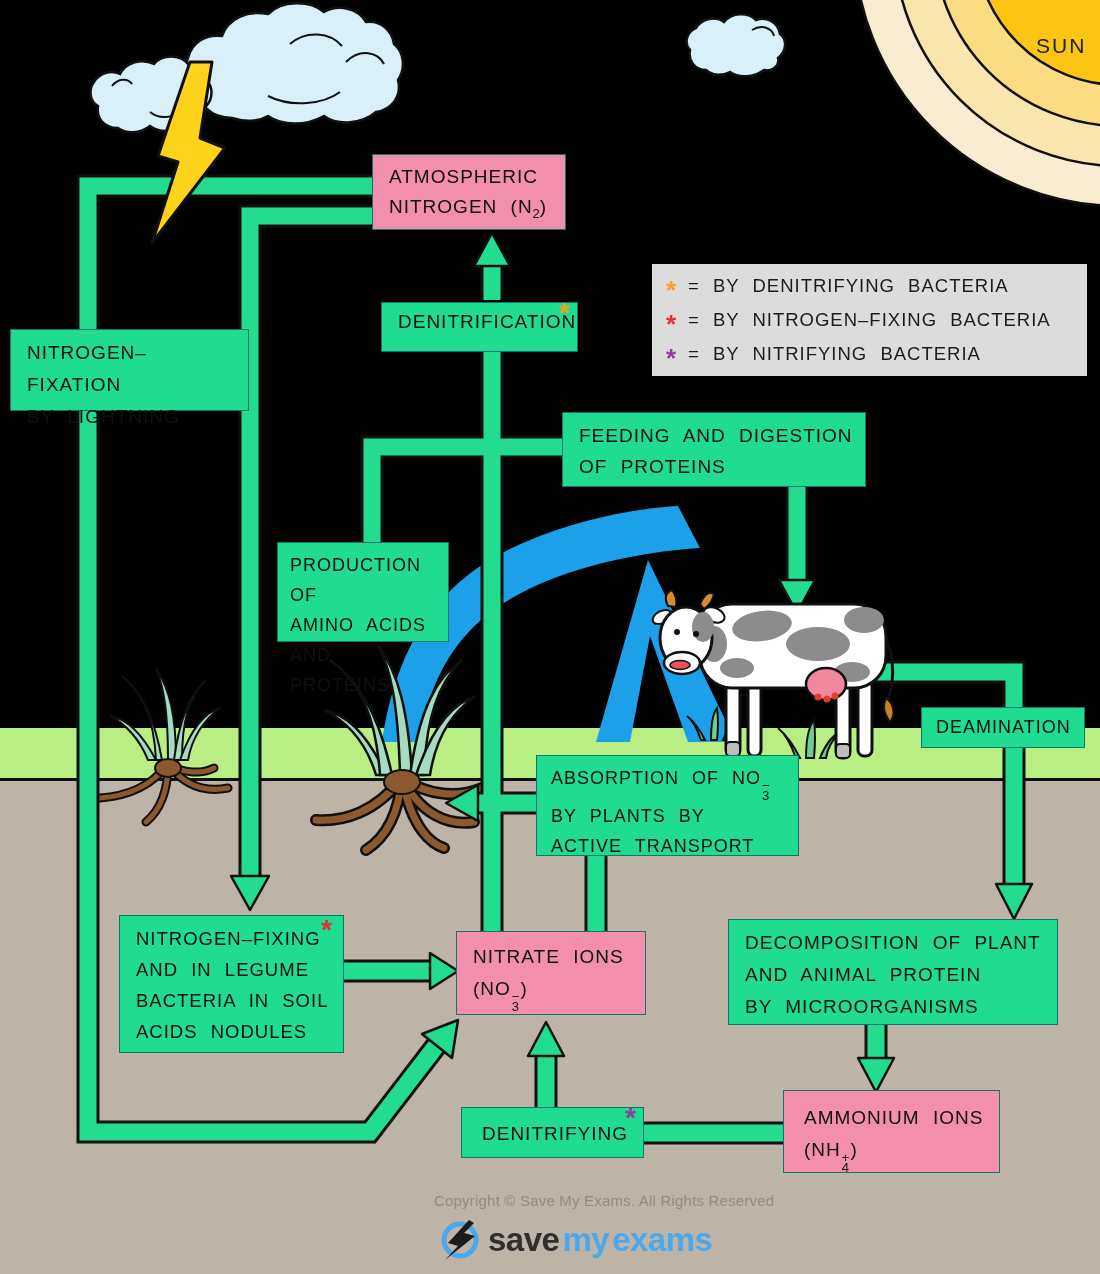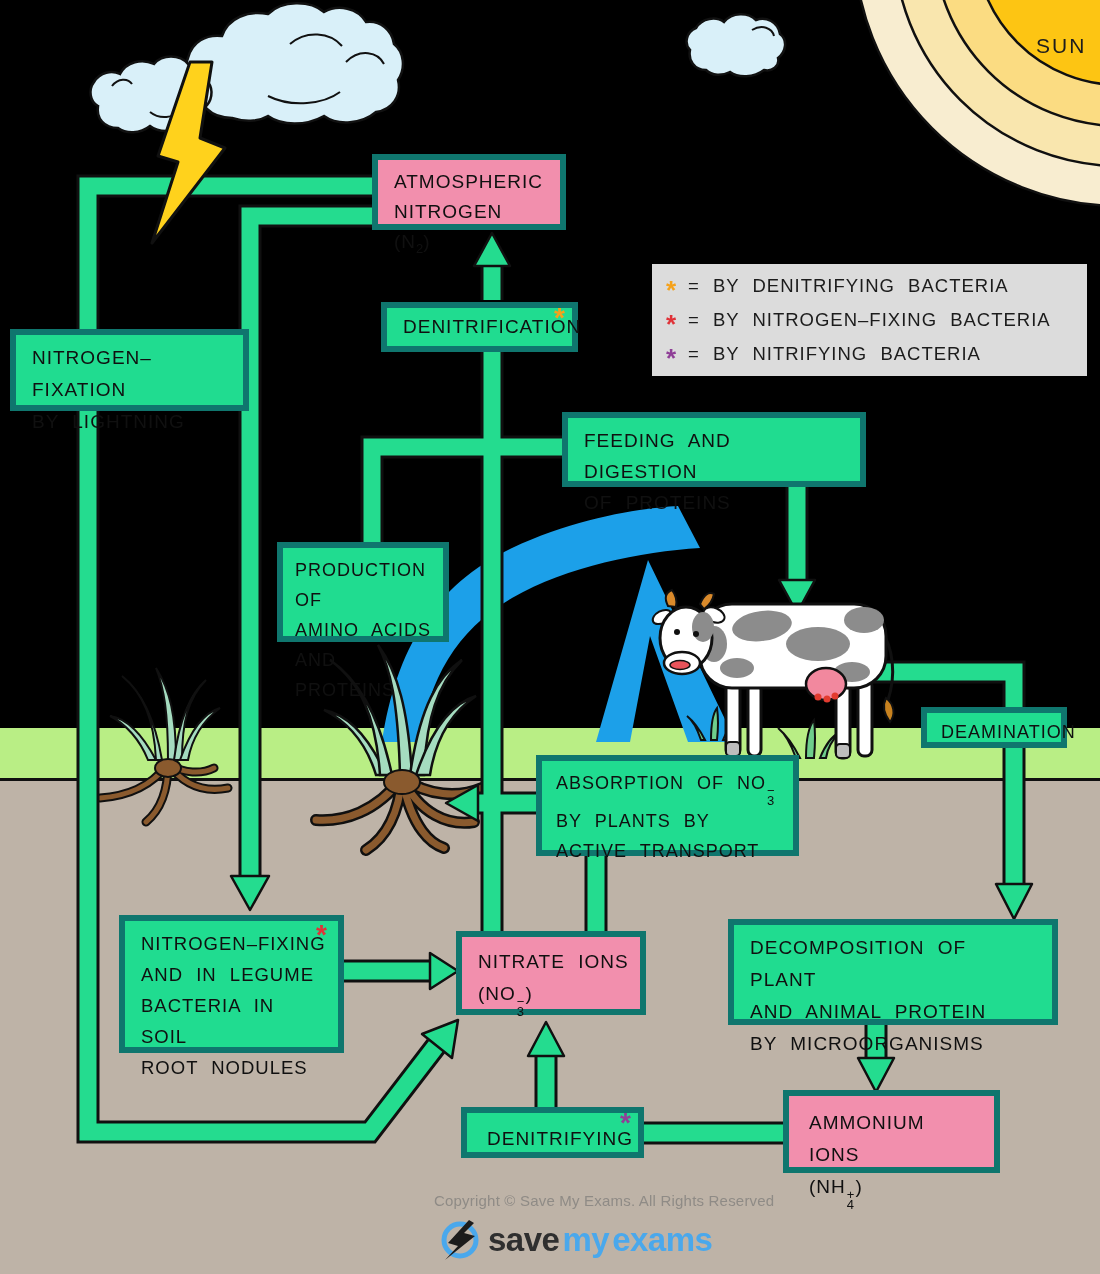--- a/index.html
+++ b/index.html
@@ -1,21 +1,21 @@
 <!DOCTYPE html>
 <html><head>
 <meta charset="utf-8">
 <style>
   html,body{margin:0;padding:0;background:#222;}
   #stage{position:relative;width:1100px;height:1274px;background:#000;overflow:hidden;
          font-family:"Liberation Sans",sans-serif;}
   .lyr{position:absolute;left:0;top:0;width:1100px;height:1274px;}
   #grass{position:absolute;left:0;top:728px;width:1100px;height:50px;background:#B9EE85;border-bottom:3px solid #101010;}
   #soil{position:absolute;left:0;top:781px;width:1100px;height:493px;background:#BEB3A7;}
-  .bx{position:absolute;border:6px solid #0f766e;color:#101010;box-sizing:border-box;
+  .bx{position:absolute;border:1px solid #0f766e;color:#101010;box-sizing:border-box;
       font-size:19px;letter-spacing:1px;word-spacing:7px;line-height:31px;padding:7px 8px 5px 16px;}
   .green{background:#20DC90;}
   .pink{background:#F28FAD;}
   .ast{position:absolute;top:-4px;right:6px;font-size:28px;font-weight:bold;line-height:28px;}
   .ast-orange{color:#F5A21B;}
   .ast-red{color:#E03238;}
   .ast-purple{color:#8F3F97;}
   .chem{display:inline-flex;flex-direction:column;font-size:13px;line-height:10px;
         vertical-align:-6px;letter-spacing:0;word-spacing:0;margin:0 1px;}
   sub.n2{font-size:13px;letter-spacing:0;}
@@ -243,38 +243,38 @@
     <div>FEEDING AND DIGESTION</div>
     <div>OF PROTEINS</div>
   </div>
 
   <div class="bx green" style="left:277px;top:542px;width:172px;height:100px;font-size:18px;line-height:30px;padding-left:12px;">
     <div>PRODUCTION OF</div>
     <div>AMINO ACIDS</div>
     <div>AND PROTEINS</div>
   </div>
 
-  <div class="bx green" style="left:921px;top:707px;width:146px;height:41px;font-size:18px;padding-top:7px;line-height:24px;padding-left:14px;">
+  <div class="bx green" style="left:921px;top:707px;width:164px;height:41px;font-size:18px;padding-top:7px;line-height:24px;padding-left:14px;">
     <span>DEAMINATION</span>
   </div>
 
   <div class="bx green" style="left:536px;top:755px;width:263px;height:101px;font-size:18px;line-height:30px;padding-left:14px;">
     <div><span>ABSORPTION OF NO</span><span class="chem">
           <span>−</span>
           <span>3</span>
         </span></div>
     <div>BY PLANTS BY</div>
     <div>ACTIVE TRANSPORT</div>
   </div>
 
   <div class="bx green" style="left:119px;top:915px;width:225px;height:138px;font-size:18.5px;line-height:31px;">
     <div>NITROGEN–FIXING</div>
     <div>AND IN LEGUME</div>
     <div>BACTERIA IN SOIL</div>
-    <div>ROOT NODULES</div>
+    <div>ACIDS NODULES</div>
     <span class="ast ast-red" style="top:0px;right:10px;">*</span>
   </div>
 
   <div class="bx pink" style="left:456px;top:931px;width:190px;height:84px;line-height:32px;padding-top:9px;">
     <div>NITRATE IONS</div>
     <div><span>(NO</span><span class="chem">
           <span>−</span>
           <span>3</span>
         </span><span>)</span></div>
   </div>

